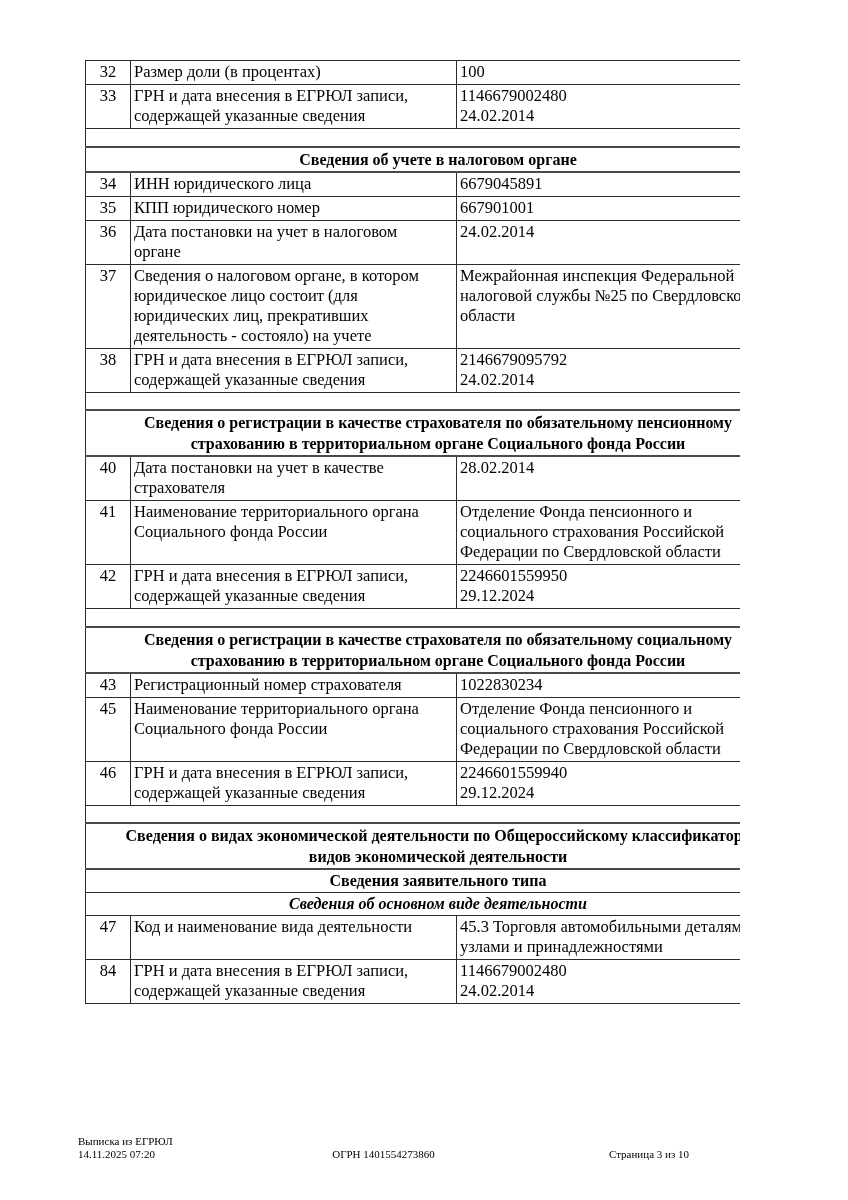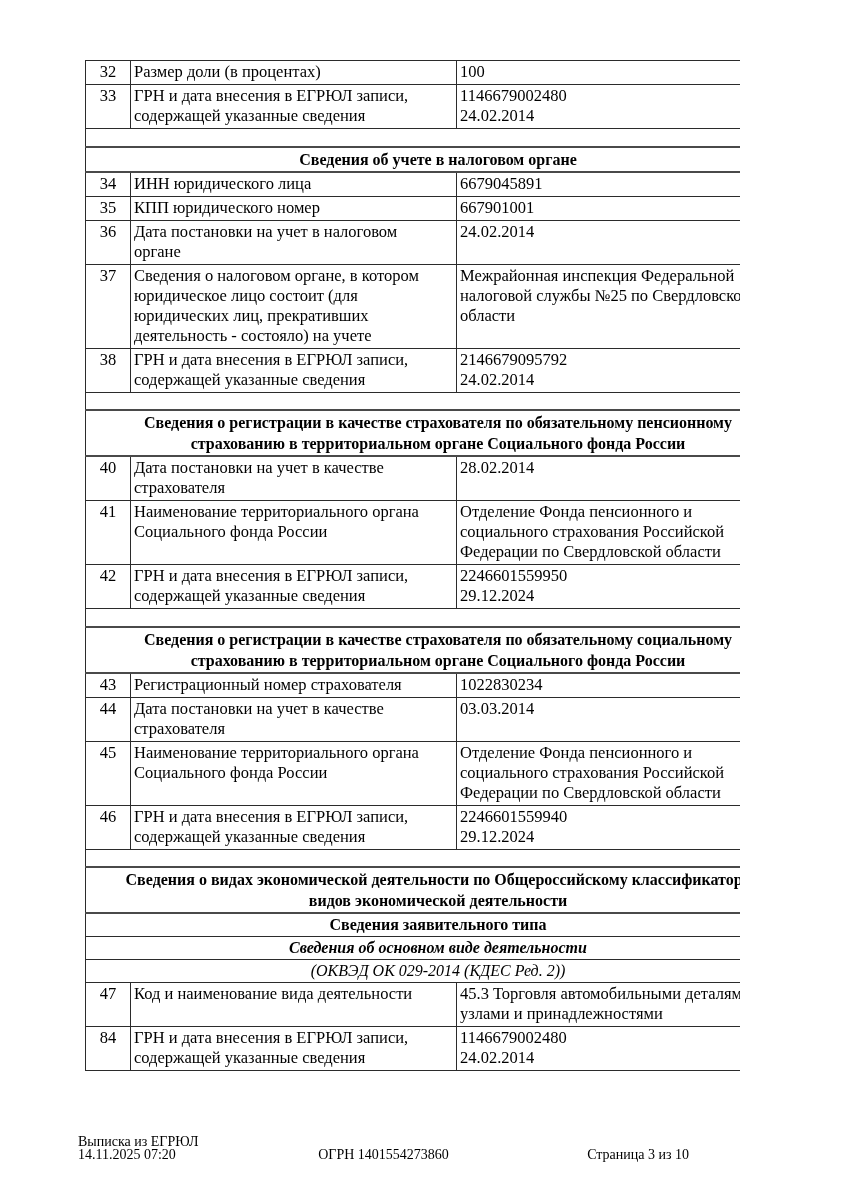--- a/index.html
+++ b/index.html
@@ -53,21 +53,21 @@
   td.c-sub.italic { font-style: italic; }
   td.c-spacer { height: 18px; padding: 0; }
   .footer {
     position: absolute;
     left: 78px;
     right: 51px;
     top: 1135px;
     display: grid;
     grid-template-columns: 1fr auto 1fr;
     align-items: end;
-    font-size: 14px;
+    font-size: 11px;
     line-height: 13px;
   }
   .footer-left { text-align: left; }
   .footer-center { text-align: center; }
   .footer-right { text-align: right; }
 </style>
 </head>
 <body>
 
 <div class="page">
@@ -164,26 +164,20 @@
         <tr>
           <td class="c-section" colspan="3">Сведения о регистрации в качестве страхователя по обязательному социальному
 страхованию в территориальном органе Социального фонда России</td>
         </tr>
         <tr>
           <td class="c-num">43</td>
           <td class="c-label">Регистрационный номер страхователя</td>
           <td class="c-value">1022830234</td>
         </tr>
         <tr>
-          <td class="c-num">44</td>
-          <td class="c-label">Дата постановки на учет в качестве
-страхователя</td>
-          <td class="c-value">03.03.2014</td>
-        </tr>
-        <tr>
           <td class="c-num">45</td>
           <td class="c-label">Наименование территориального органа
 Социального фонда России</td>
           <td class="c-value">Отделение Фонда пенсионного и
 социального страхования Российской
 Федерации по Свердловской области</td>
         </tr>
         <tr>
           <td class="c-num">46</td>
           <td class="c-label">ГРН и дата внесения в ЕГРЮЛ записи,
@@ -196,23 +190,20 @@
         </tr>
         <tr>
           <td class="c-section" colspan="3">Сведения о видах экономической деятельности по Общероссийскому классификатору
 видов экономической деятельности</td>
         </tr>
         <tr>
           <td class="c-sub bold" colspan="3">Сведения заявительного типа</td>
         </tr>
         <tr>
           <td class="c-sub bold-italic" colspan="3">Сведения об основном виде деятельности</td>
-        </tr>
-        <tr>
-          <td class="c-sub italic" colspan="3">(ОКВЭД ОК 029-2014 (КДЕС Ред. 2))</td>
         </tr>
         <tr>
           <td class="c-num">47</td>
           <td class="c-label">Код и наименование вида деятельности</td>
           <td class="c-value">45.3 Торговля автомобильными деталями,
 узлами и принадлежностями</td>
         </tr>
         <tr>
           <td class="c-num">84</td>
           <td class="c-label">ГРН и дата внесения в ЕГРЮЛ записи,

